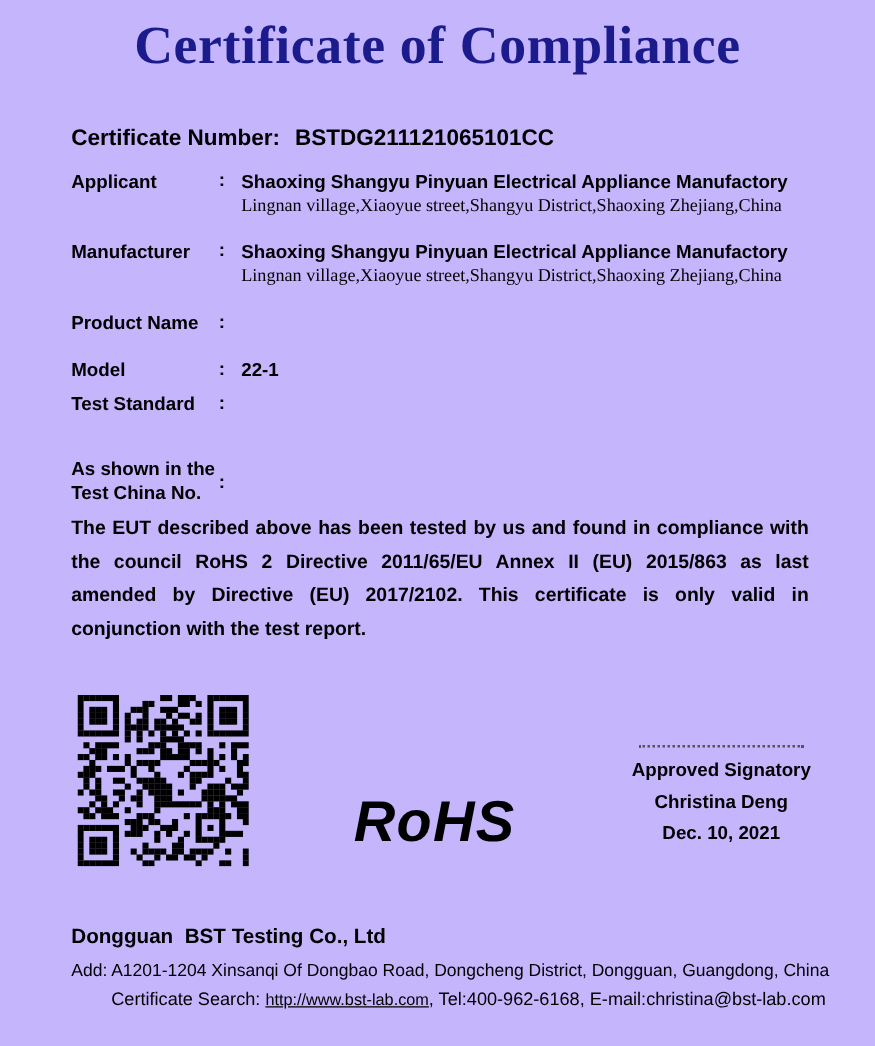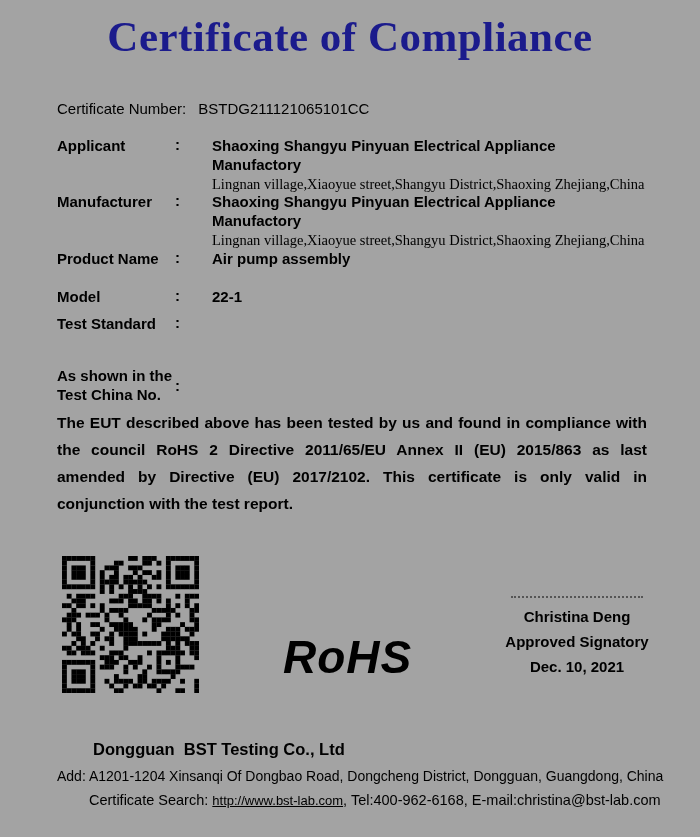--- a/index.html
+++ b/index.html
@@ -1,45 +1,45 @@
 <!DOCTYPE html>
 <html><head>
 <meta charset="utf-8">
 <style>
   html,body{margin:0;padding:0;background:#fff;}
   .page{
     position:relative;
     width:700px;height:837px;
-    background:#a3a3a3;
+    background:#c4b5fd;
     font-family:"Liberation Sans",sans-serif;
     color:#000;
     overflow:hidden;
   }
   .title{
     position:absolute;left:0;top:12px;width:700px;
     text-align:center;
     font-family:"Liberation Serif",serif;
     font-weight:bold;
     font-size:43px;
     color:#1b1b8c;
     letter-spacing:0.5px;
   }
   .cert-number{
     position:absolute;left:57px;top:100px;
-    font-size:15px;font-weight:normal;
+    font-size:18px;font-weight:bold;
   }
   .cert-number .num{margin-left:12px;}
   .field{
     position:absolute;left:57px;width:590px;
     display:grid;grid-template-columns:118px 18px auto;
     font-size:15px;
   }
   .field .lbl{font-weight:bold;white-space:pre-line;line-height:19px;}
   .field .colon{font-weight:bold;}
-  .field .val{font-weight:bold;white-space:pre-line;line-height:19px;margin-left:19px;}
+  .field .val{font-weight:bold;white-space:pre-line;line-height:19px;}
   .field .sub{font-weight:normal;font-size:14.5px;line-height:18px;display:block;margin-top:1px;font-family:Liberation Serif, serif;}
   .field.center-colon{align-items:center;}
   .statement{
     position:absolute;left:57px;top:409px;width:590px;
     font-size:15.5px;line-height:27px;
     text-align:justify;
     font-weight:bold;
   }
   .qr{position:absolute;left:62px;top:556px;width:137px;height:137px;}
   .rohs{
@@ -52,21 +52,21 @@
     position:absolute;left:498px;top:596px;width:158px;
     text-align:center;font-size:15px;font-weight:bold;
   }
   .sig-line{
     border-top:2px dotted #555;
     width:132px;margin:0 auto 10px auto;height:0;
   }
   .signature .row{margin:7px 0;line-height:18px;}
   .footer-company{
     position:absolute;left:57px;top:740px;
-    font-size:16.5px;font-weight:bold;white-space:pre-wrap;margin-left:36px;
+    font-size:16.5px;font-weight:bold;white-space:pre-wrap;
   }
   .footer-address{
     position:absolute;left:57px;top:768px;
     font-size:14px;
   }
   .footer-search{
     position:absolute;left:57px;top:792px;
     font-size:14.5px;
     margin-left:32px;
   }
@@ -93,21 +93,20 @@
 
   <div class="field" style="top:192px">
     <span class="lbl">Manufacturer</span>
     <span class="colon">:</span>
     <span class="val"><span>Shaoxing Shangyu Pinyuan Electrical Appliance Manufactory</span><span class="sub">Lingnan village,Xiaoyue street,Shangyu District,Shaoxing Zhejiang,China</span></span>
   </div>
 
   <div class="field" style="top:249px">
     <span class="lbl">Product Name</span>
     <span class="colon">:</span>
-    <span class="val">Air pump assembly</span>
   </div>
 
   <div class="field" style="top:287px">
     <span class="lbl">Model</span>
     <span class="colon">:</span>
     <span class="val">22-1</span>
   </div>
 
   <div class="field" style="top:314px">
     <span class="lbl">Test Standard</span>
@@ -525,22 +524,22 @@
       <rect x="94.48" y="132.28" width="4.87" height="4.87" fill="#000000"></rect>
       <rect x="113.38" y="132.28" width="4.87" height="4.87" fill="#000000"></rect>
       <rect x="118.10" y="132.28" width="4.87" height="4.87" fill="#000000"></rect>
       <rect x="132.28" y="132.28" width="4.87" height="4.87" fill="#000000"></rect>
     </svg>
 
   <div class="rohs">RoHS</div>
 
   <div class="signature">
     <div class="sig-line"></div>
+    <div class="row">Approved Signatory</div>
     <div class="row">Christina Deng</div>
-    <div class="row">Approved Signatory</div>
     <div class="row">Dec. 10, 2021</div>
   </div>
 
   <div class="footer-company">Dongguan  BST Testing Co., Ltd</div>
   <div class="footer-address">Add: A1201-1204 Xinsanqi Of Dongbao Road, Dongcheng District, Dongguan, Guangdong, China</div>
   <div class="footer-search">
     <span>Certificate Search:</span>
     <a href="#">http://www.bst-lab.com</a><span>,  Tel:400-962-6168, E-mail:christina@bst-lab.com</span>
   </div>
 

